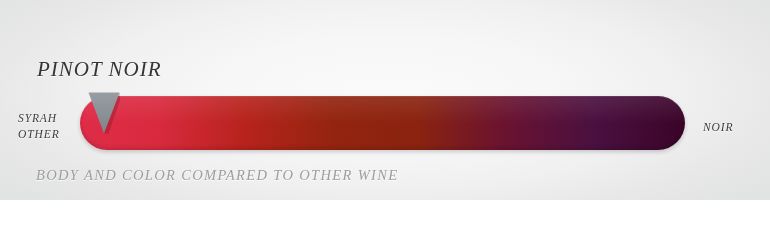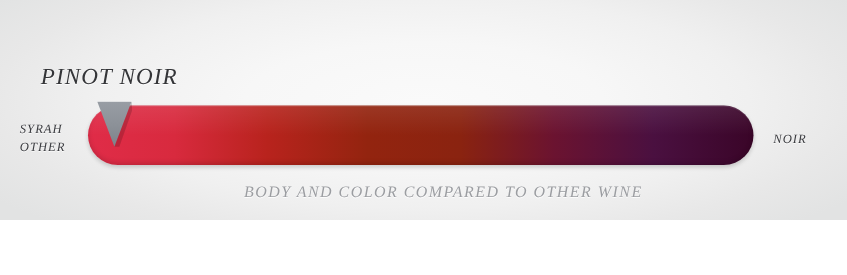--- a/index.html
+++ b/index.html
@@ -104,21 +104,20 @@
     top: 119px;
     white-space: nowrap;
   }
 
   
   #caption {
     position: absolute;
     left: 0;
     right: 0;
     top: 167px;
-    text-align: center;
     font-size: 14.5px;
     letter-spacing: 1.35px;
     color: #9b9da1;
     text-shadow: 0 1px 0 rgba(255,255,255,0.9);
     margin-left: 36px;
   }
 </style>
 </head>
 <body>
 

